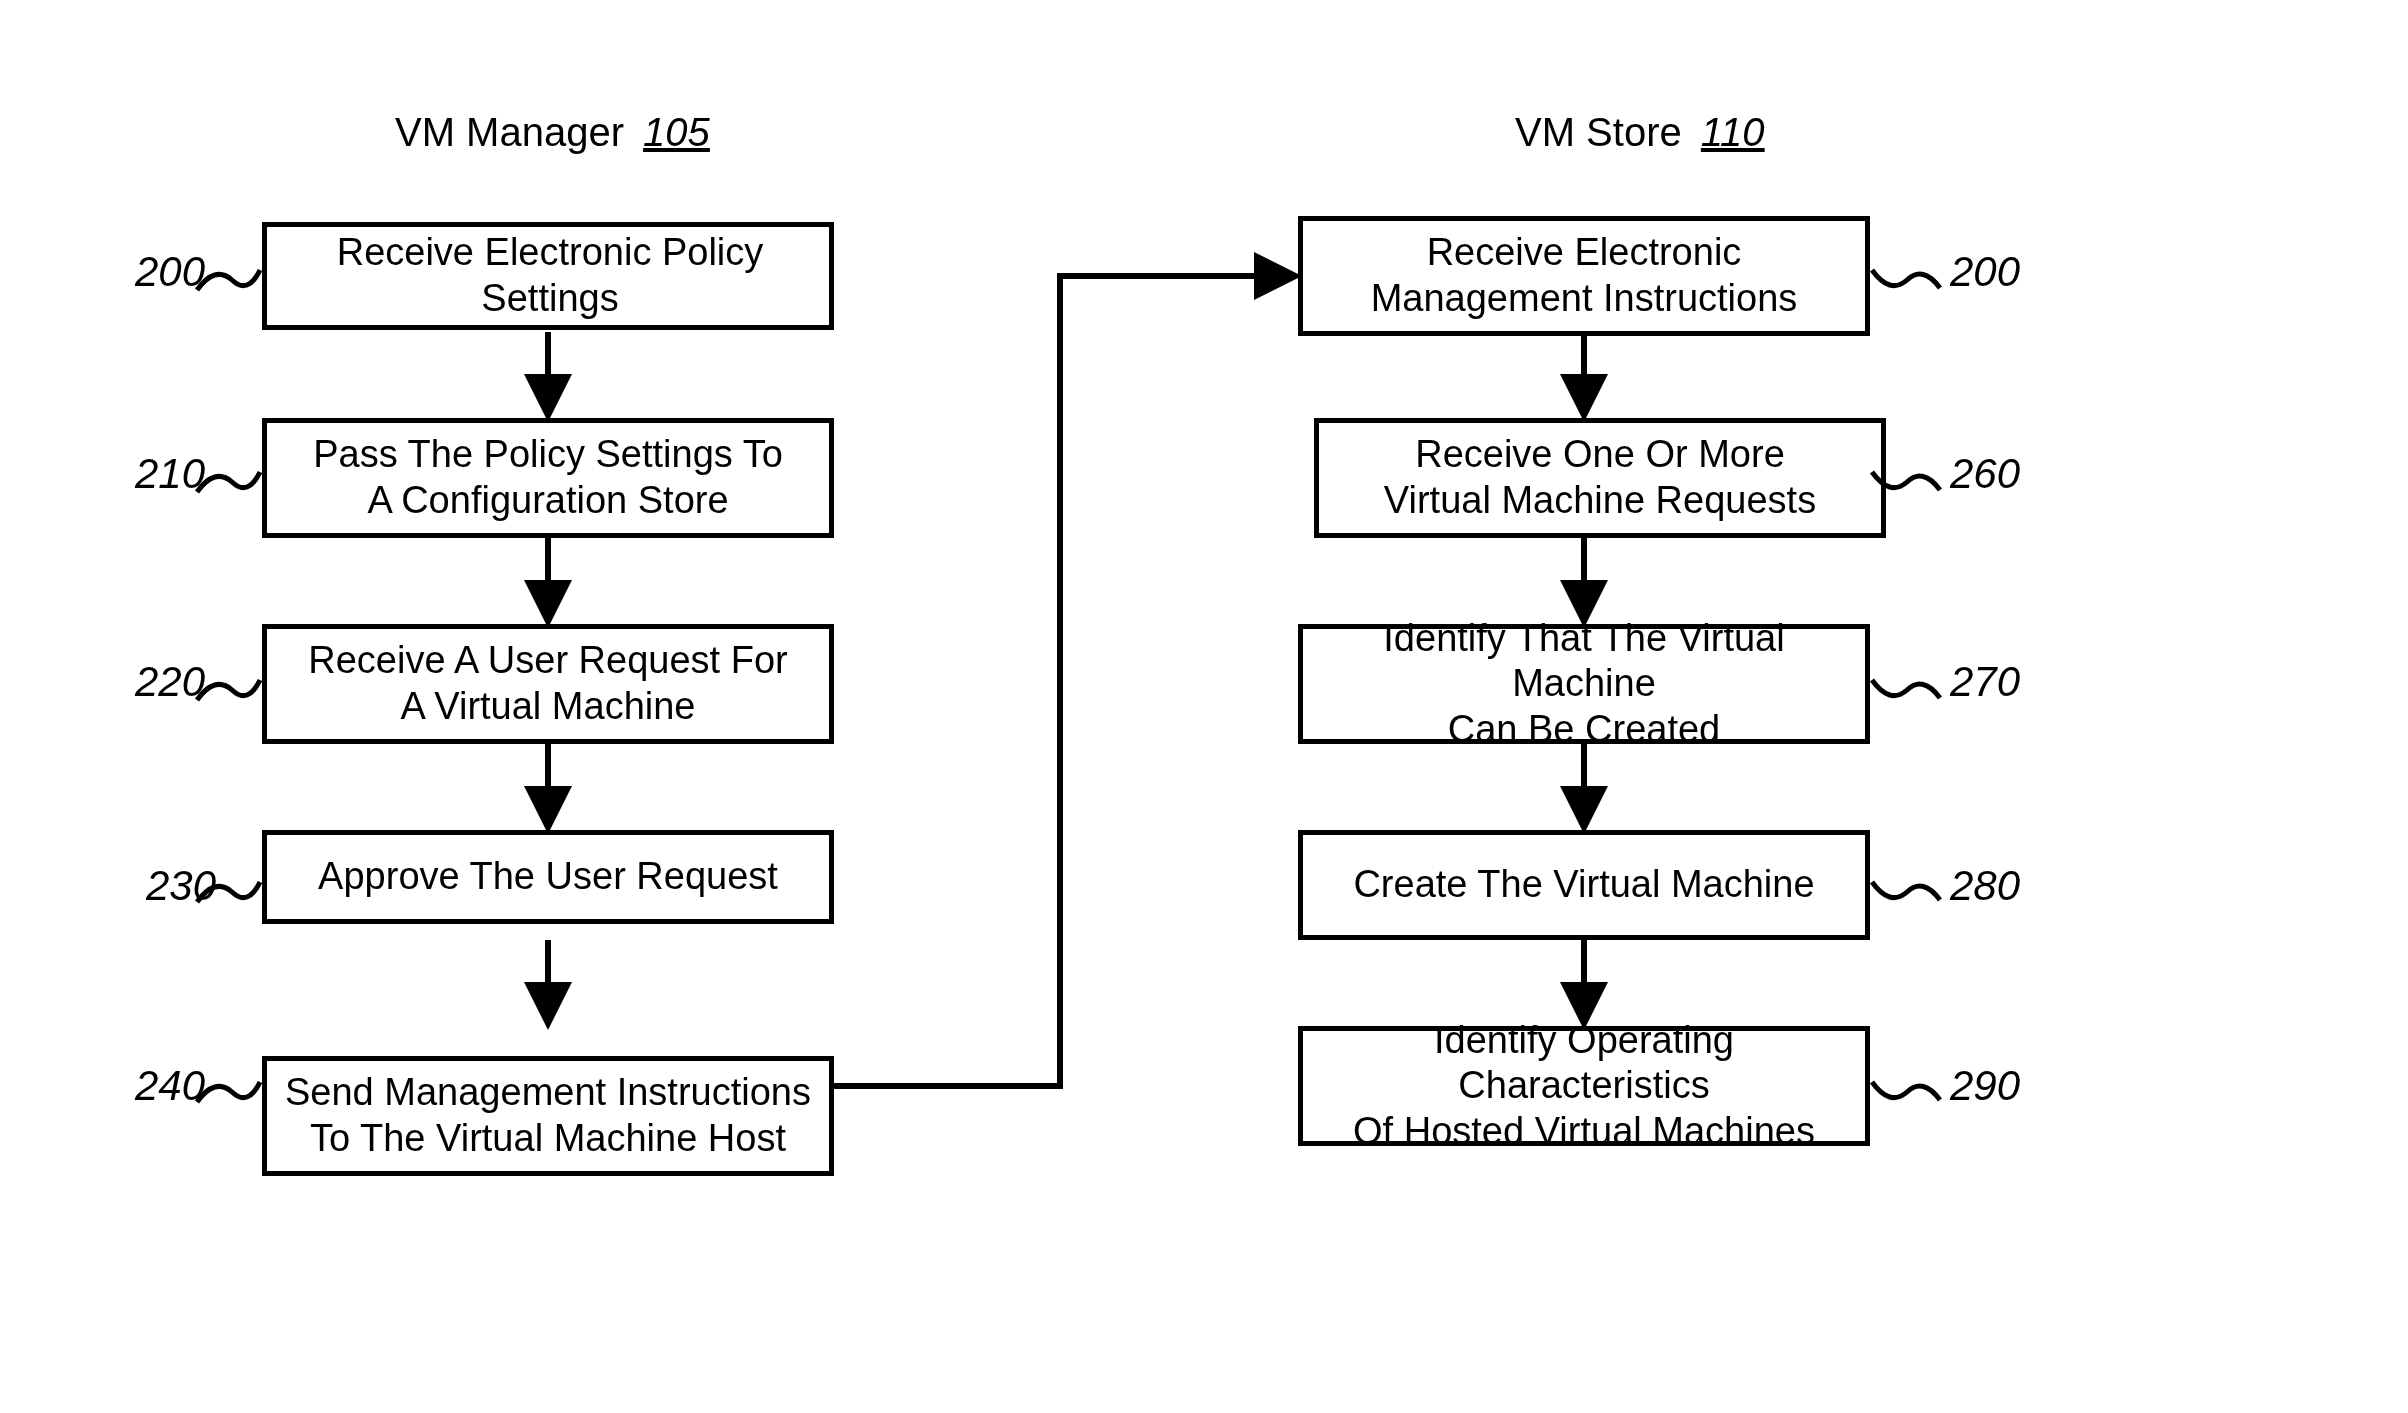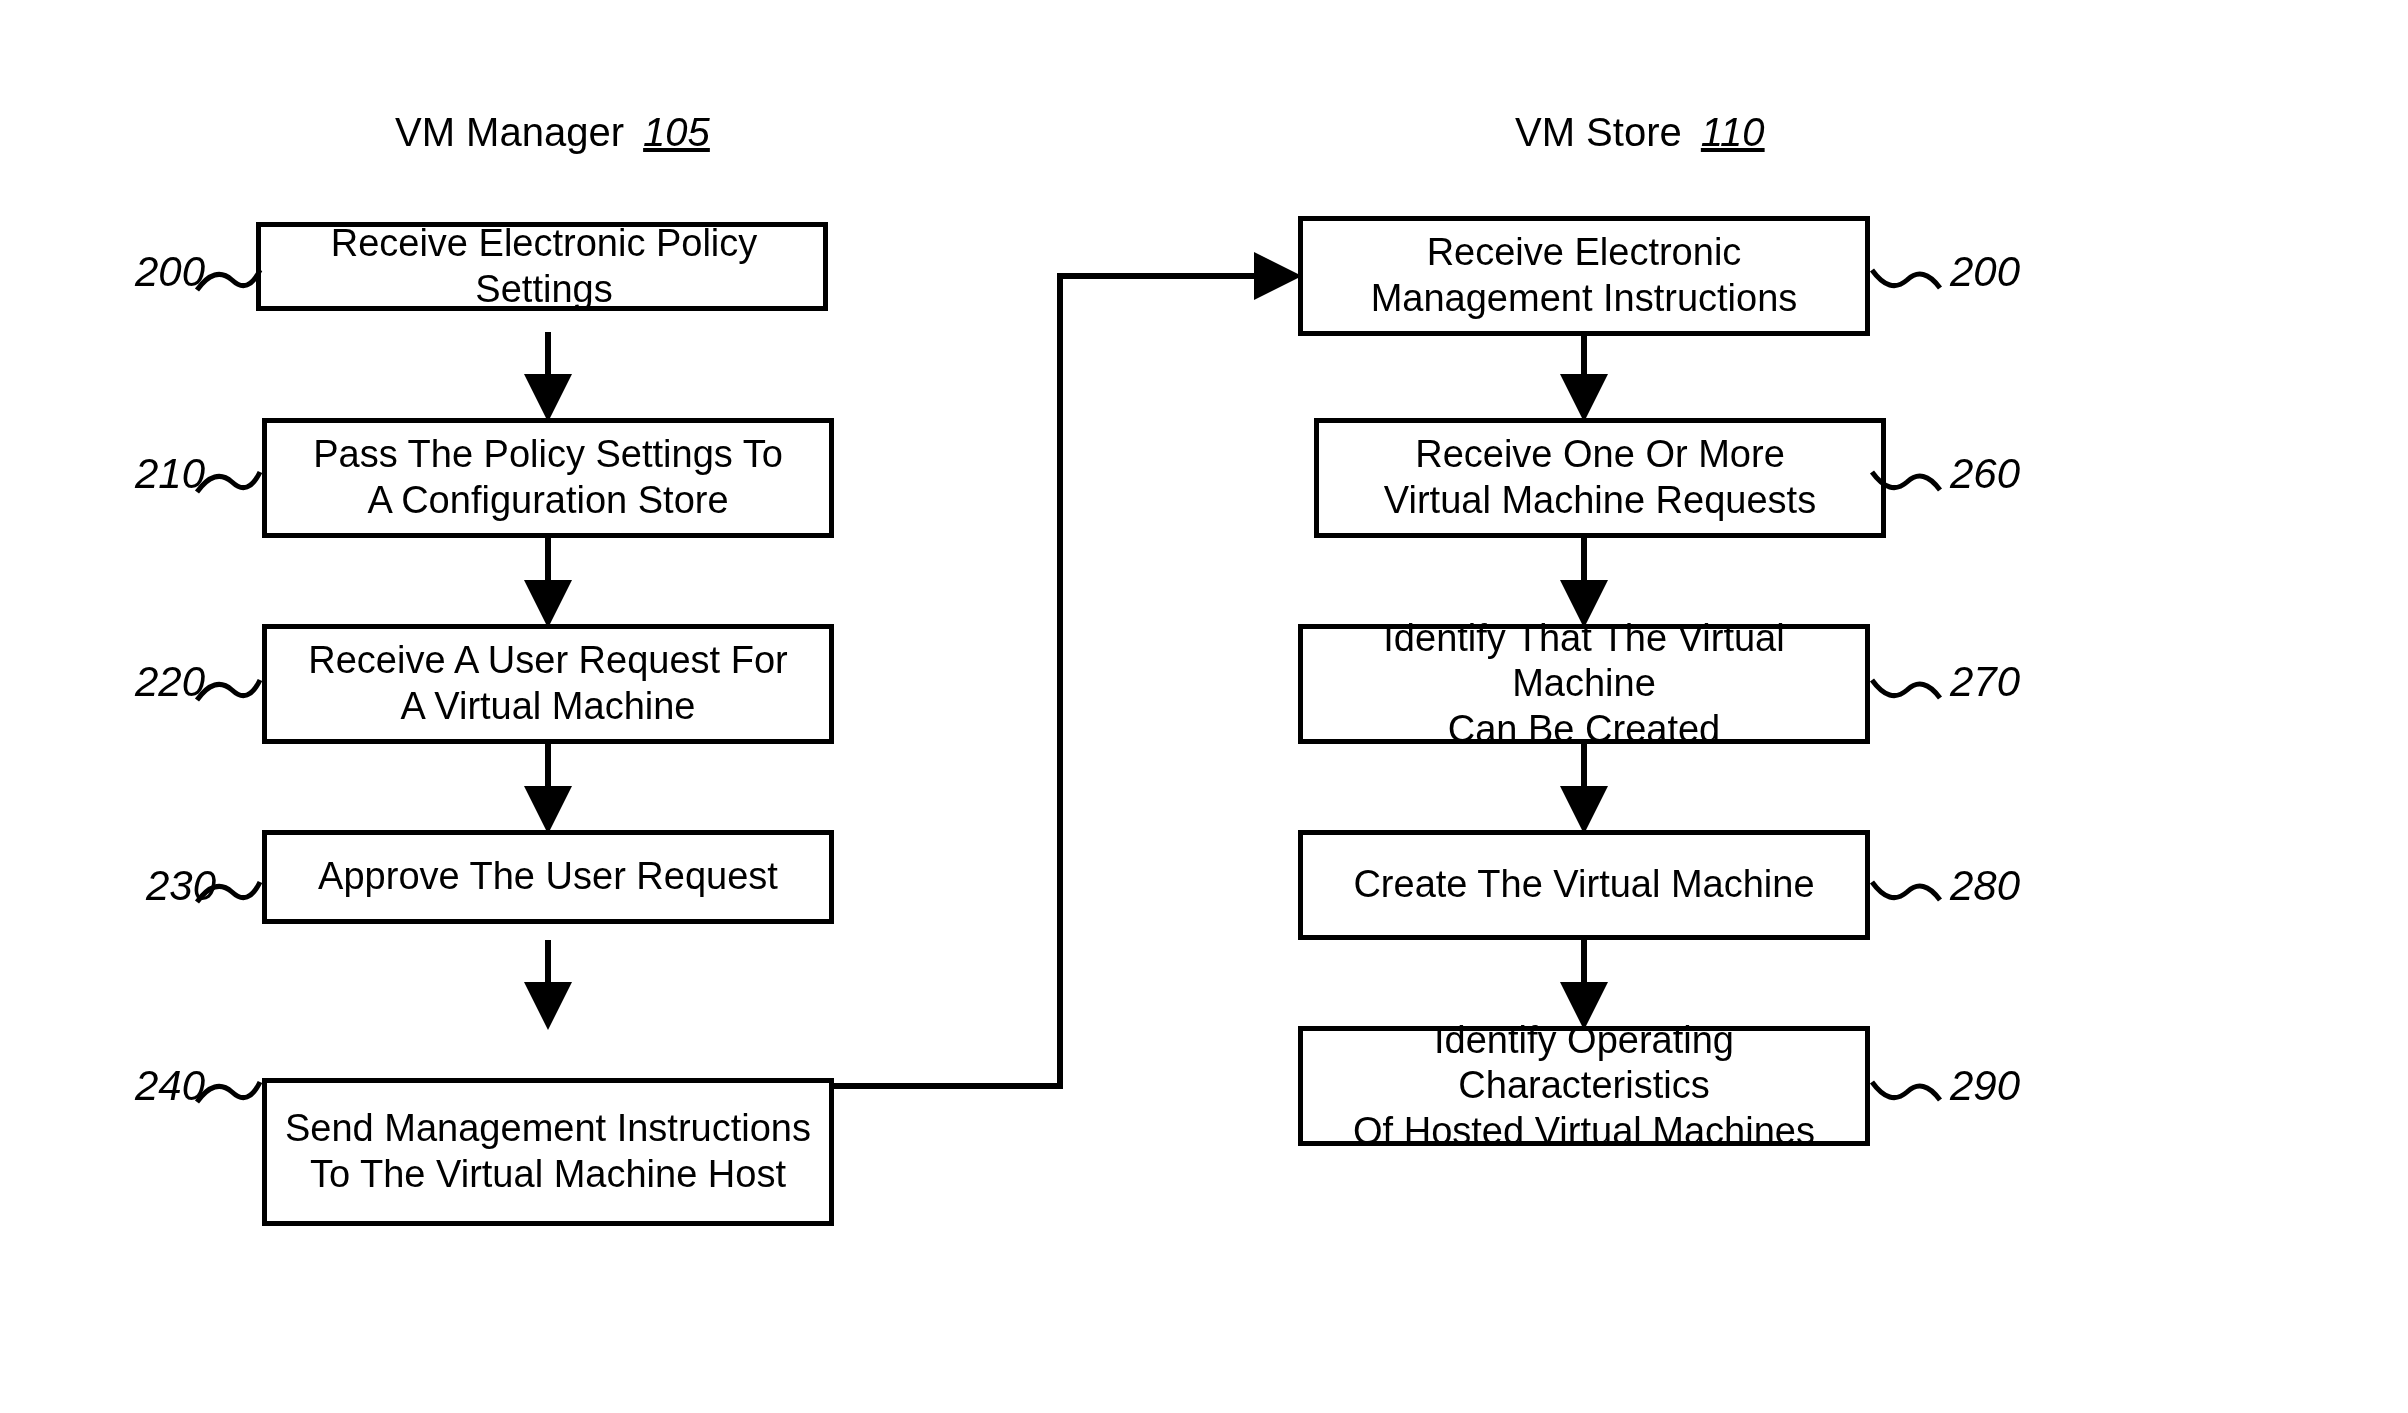--- a/index.html
+++ b/index.html
@@ -50,41 +50,41 @@
 
 <div class="heading" style="left:395px; top:110px;">
   <span class="title">VM Manager</span>
   <span class="ref">105</span>
 </div>
 <div class="heading" style="left:1515px; top:110px;">
   <span class="title">VM Store</span>
   <span class="ref">110</span>
 </div>
 
-<div class="box" style="left:256px; top:222px; width:572px; height:89px;padding-left:20px;">
+<div class="box" style="left:262px; top:222px; width:572px; height:108px;padding-left:20px;">
   <span>Receive Electronic Policy Settings</span>
 </div>
 <div class="ref-label" style="left:135px; top:248px;">200</div>
 
 <div class="box" style="left:262px; top:418px; width:572px; height:120px;">
   <span>Pass The Policy Settings To<br>A Configuration Store</span>
 </div>
 <div class="ref-label" style="left:135px; top:450px;">210</div>
 
 <div class="box" style="left:262px; top:624px; width:572px; height:120px;">
   <span>Receive A User Request For<br>A Virtual Machine</span>
 </div>
 <div class="ref-label" style="left:135px; top:658px;">220</div>
 
 <div class="box" style="left:262px; top:830px; width:572px; height:94px;">
   <span>Approve The User Request</span>
 </div>
 <div class="ref-label" style="left:135px; top:862px;margin-left:11px;">230</div>
 
-<div class="box" style="left:262px; top:1078px; width:572px; height:148px;">
+<div class="box" style="left:262px; top:1056px; width:572px; height:120px;">
   <span>Send Management Instructions<br>To The Virtual Machine Host</span>
 </div>
 <div class="ref-label" style="left:135px; top:1062px;">240</div>
 
 <div class="box" style="left:1298px; top:216px; width:572px; height:120px;">
   <span>Receive Electronic<br>Management Instructions</span>
 </div>
 <div class="ref-label" style="left:1950px; top:248px;">200</div>
 
 <div class="box" style="left:1298px; top:418px; width:572px; height:120px;margin-left:16px;">

